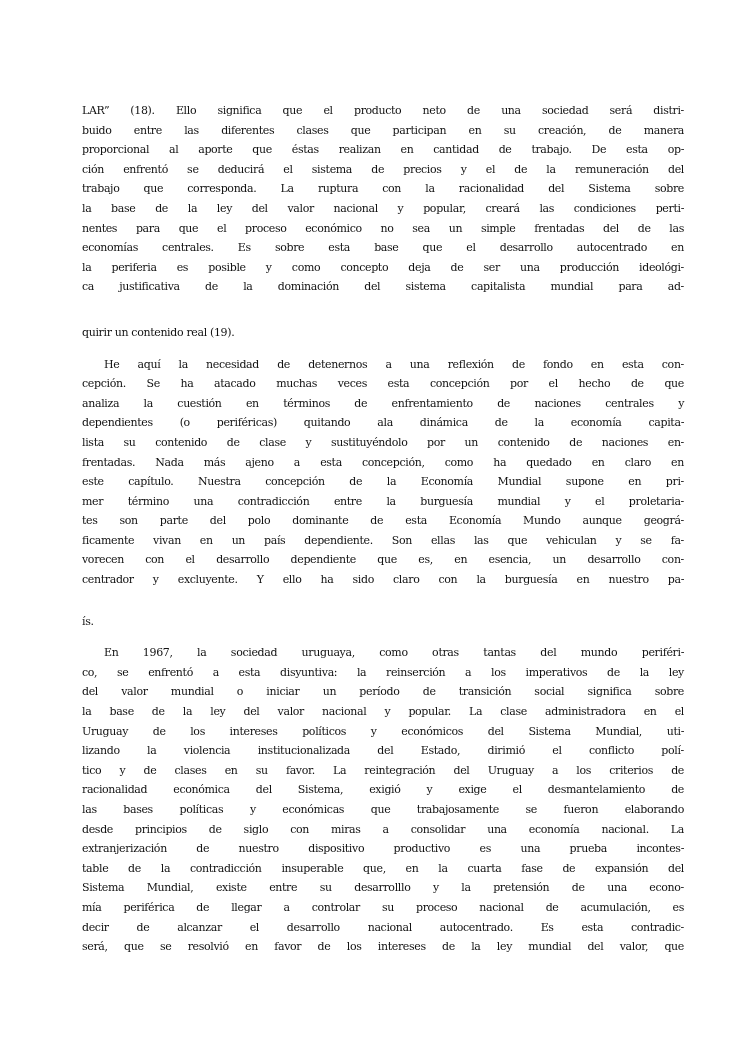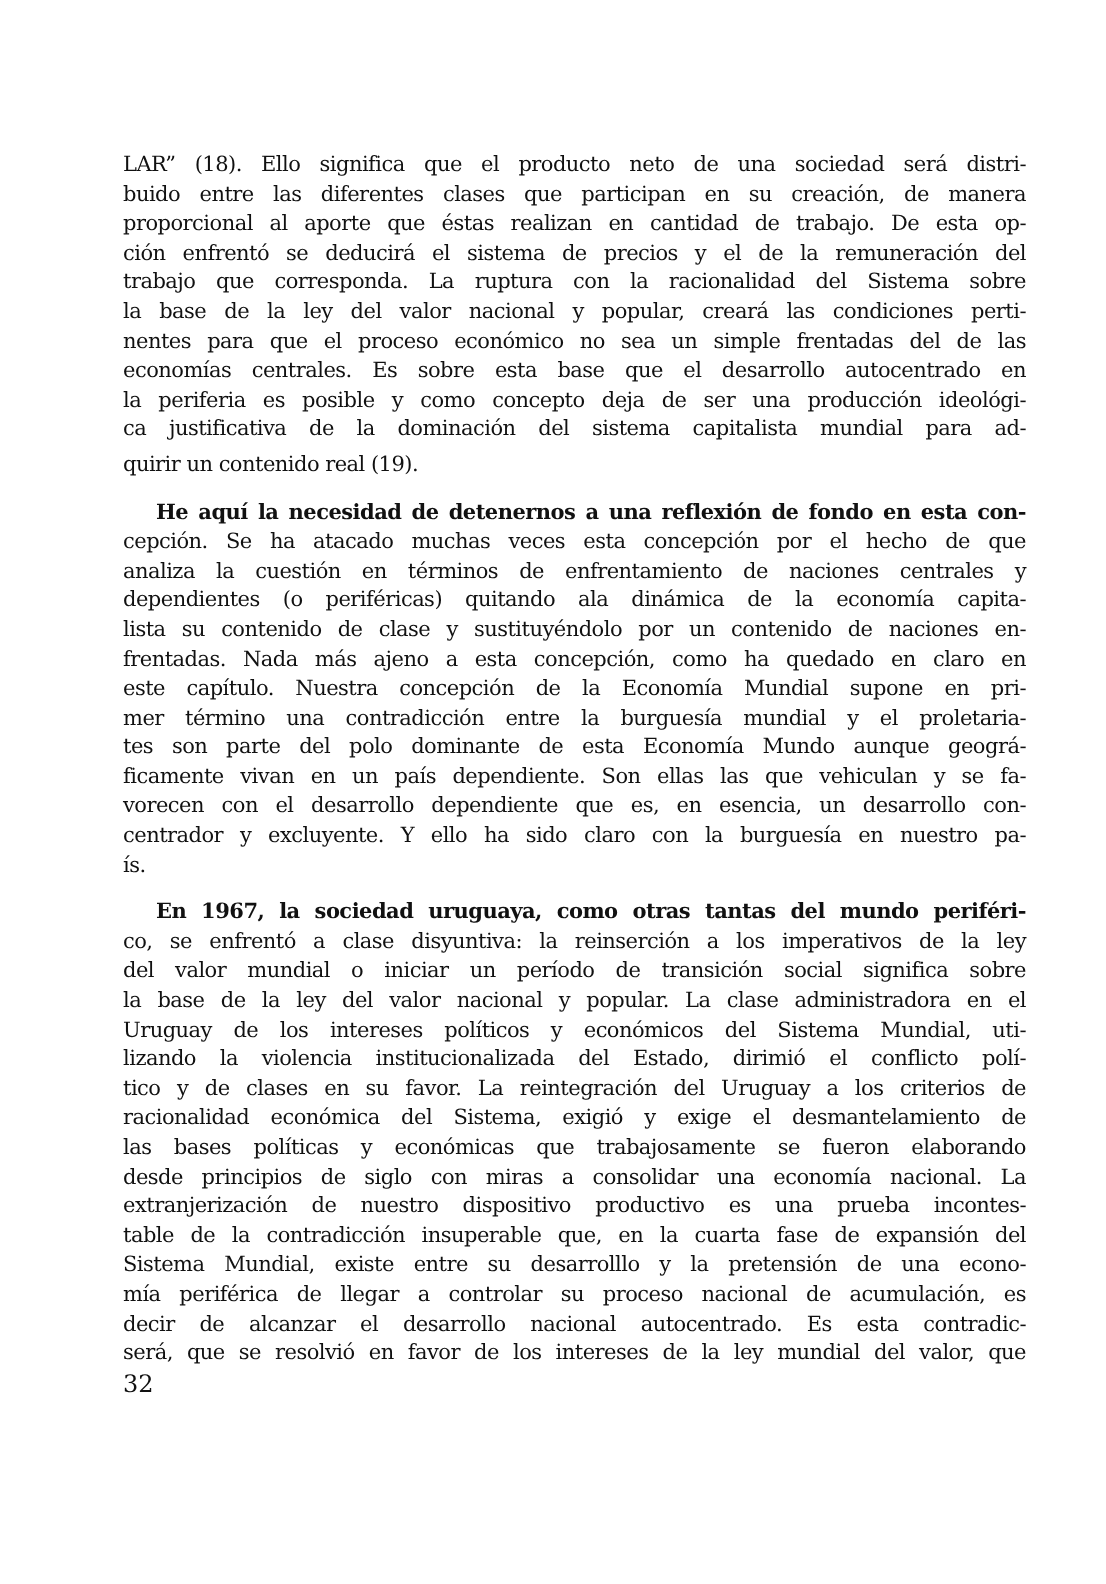--- a/index.html
+++ b/index.html
@@ -19,34 +19,34 @@
       position: absolute;
       left: 82px;
       top: 101px;
       width: 602px;
     }
     .line {
       display: block;
       width: 602px;
       height: 19.6px;
       line-height: 19.6px;
-      font-size: 14px;
+      font-size: 11px;
       white-space: nowrap;
       text-align: justify;
       text-align-last: justify;
       overflow: visible;
       letter-spacing: -0.35px;
     }
     .line.last {
       text-align-last: left;
+      margin-top: 22px;
     }
     .line.indent {
       padding-left: 22px;
       width: 580px;
-      font-weight: bold;
     }
     .para-gap {
       height: 12px;
     }
     .small-gap {
       height: 4px;
     }
     .page-number {
       display: block;
       font-size: 16px;
@@ -90,31 +90,30 @@
     <span class="line">ficamente vivan en un país dependiente. Son ellas las que vehiculan y se fa-</span>
     <span class="line">vorecen con el desarrollo dependiente que es, en esencia, un desarrollo con-</span>
     <span class="line">centrador y excluyente. Y ello ha sido claro con la burguesía en nuestro pa-</span>
     <span class="line last">ís.</span>
   </div>
 
   <div class="para-gap"></div>
 
   <div>
     <span class="line indent">En 1967, la sociedad uruguaya, como otras tantas del mundo periféri-</span>
-    <span class="line">co, se enfrentó a clase disyuntiva: la reinserción a los imperativos de la ley</span>
+    <span class="line">co, se enfrentó a esta disyuntiva: la reinserción a los imperativos de la ley</span>
     <span class="line">del valor mundial o iniciar un período de transición social significa sobre</span>
     <span class="line">la base de la ley del valor nacional y popular. La clase administradora en el</span>
     <span class="line">Uruguay de los intereses políticos y económicos del Sistema Mundial, uti-</span>
     <span class="line">lizando la violencia institucionalizada del Estado, dirimió el conflicto polí-</span>
     <span class="line">tico y de clases en su favor. La reintegración del Uruguay a los criterios de</span>
     <span class="line">racionalidad económica del Sistema, exigió y exige el desmantelamiento de</span>
     <span class="line">las bases políticas y económicas que trabajosamente se fueron elaborando</span>
     <span class="line">desde principios de siglo con miras a consolidar una economía nacional. La</span>
     <span class="line">extranjerización de nuestro dispositivo productivo es una prueba incontes-</span>
     <span class="line">table de la contradicción insuperable que, en la cuarta fase de expansión del</span>
     <span class="line">Sistema Mundial, existe entre su desarrolllo  y la pretensión de una econo-</span>
     <span class="line">mía periférica de llegar a controlar su proceso nacional de acumulación, es</span>
     <span class="line">decir de alcanzar el desarrollo nacional autocentrado. Es esta contradic-</span>
     <span class="line">será, que se resolvió en favor de los intereses de la ley mundial del valor, que</span>
   </div>
 
-  <span class="page-number">32</span>
 </div>
 
 </body></html>

